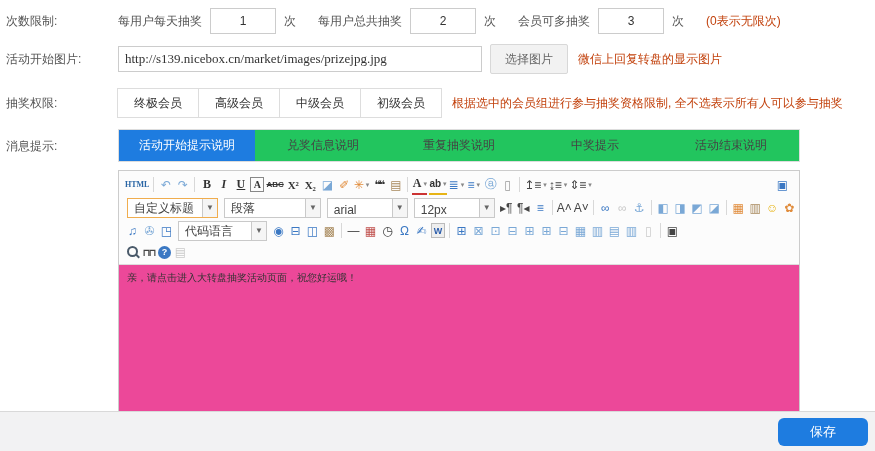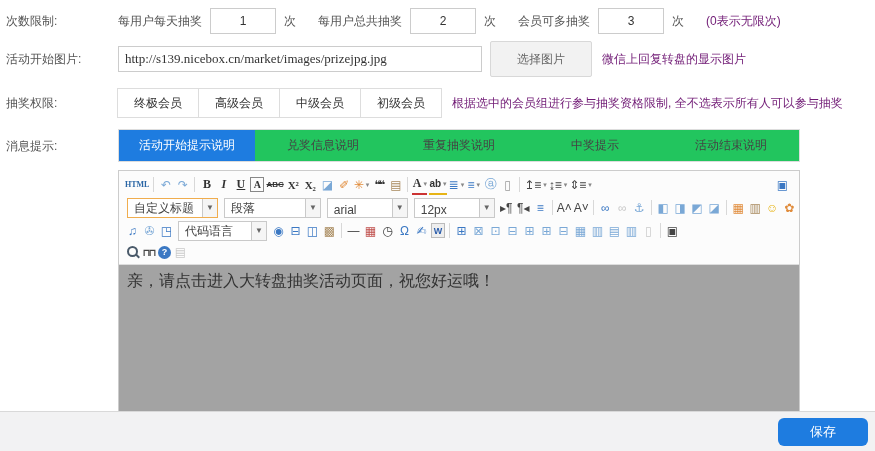--- a/index.html
+++ b/index.html
@@ -1,34 +1,34 @@
 <!DOCTYPE html>
 <html><head>
 <meta charset="utf-8">
 <style>
   html,body{margin:0;padding:0}
   body{width:875px;height:451px;position:relative;overflow:hidden;background:#fff;
        font-family:"Liberation Sans","DejaVu Sans",sans-serif;font-size:12px;color:#555}
   .page{position:absolute;inset:0}
   .frow{display:flex;align-items:center}
   .flabel{width:118px;padding-left:6px;box-sizing:border-box;flex:none;color:#555}
-  .hint{color:#701a75;margin-left:10px;white-space:nowrap}
+  .hint{color:#c2410c;margin-left:10px;white-space:nowrap}
 
   
   .r1{margin-top:8px;height:26px}
   .nfl{margin-right:8px;color:#555}
   .num{width:60px;height:22px;border:1px solid #ccc;text-align:center;color:#333;
        font-size:12px;font-family:inherit;outline:none}
   .nfs{margin:0 22px 0 8px}
 
   
   .r2{margin-top:10px;height:30px}
   .url{width:350px;height:24px;border:1px solid #ccc;padding:0 6px;color:#333;
        font-size:13px;font-family:Liberation Serif, serif;outline:none}
-  .choose{height:36px;margin-left:8px;padding:0 26px;background:#f2f2f2;border:1px solid #d8d8d8;
+  .choose{height:30px;margin-left:8px;padding:0 14px;background:#f2f2f2;border:1px solid #d8d8d8;
           border-radius:2px;color:#666;font-size:12px;font-family:inherit;cursor:pointer}
 
   
   .r3{margin-top:13px;height:32px}
   .member{height:30px;padding:0 16px;background:#fff;border:1px solid #ddd;color:#333;
           font-size:12px;font-family:Liberation Mono, monospace;cursor:pointer;margin-left:-1px}
   .member:first-child{margin-left:0}
 
   
   .r4{margin-top:10px}
@@ -67,21 +67,21 @@
   .mag::after{content:"";position:absolute;left:10px;top:12px;width:5px;height:2px;
               background:#4a5a6a;transform:rotate(45deg)}
   .tselect{display:inline-flex;align-items:flex-end;border:1px solid #c9c9c9;background:#fff;height:20px;
            margin:0 3px;color:#444;cursor:pointer;flex:none;box-sizing:border-box}
   .tselect .lbl{padding:0 6px;white-space:nowrap}
   .tselect .car{border-left:1px solid #c9c9c9;padding:0 3px;font-size:8px;color:#666;height:100%;
                 display:flex;align-items:center;background:#f5f5f5}
   .tselect.hl{border-color:#f0ad4e}
   .tselect.w1 .lbl{min-width:62px}.tselect.w2 .lbl{min-width:68px}
   .tselect.w3 .lbl{min-width:52px}.tselect.w4 .lbl{min-width:52px}
-  .tcontent{height:136px;padding:6px 8px;font-size:16px;color:#333;background:#a3a3a3;cursor:text}
+  .tcontent{height:136px;padding:6px 8px;font-size:10px;color:#333;background:#ec4899;cursor:text}
 
   
   .footer{position:absolute;left:0;right:0;bottom:0;height:40px;background:#f2f2f3;
           border-top:1px solid #d9d9d9;display:flex;justify-content:flex-end;align-items:center;
           padding-right:7px;box-sizing:border-box}
   .save{width:90px;height:28px;background:#1e7ce0;color:#fff;border:none;border-radius:6px;
         font-size:13px;font-family:inherit;cursor:pointer}
 </style>
 </head>
 <body>

